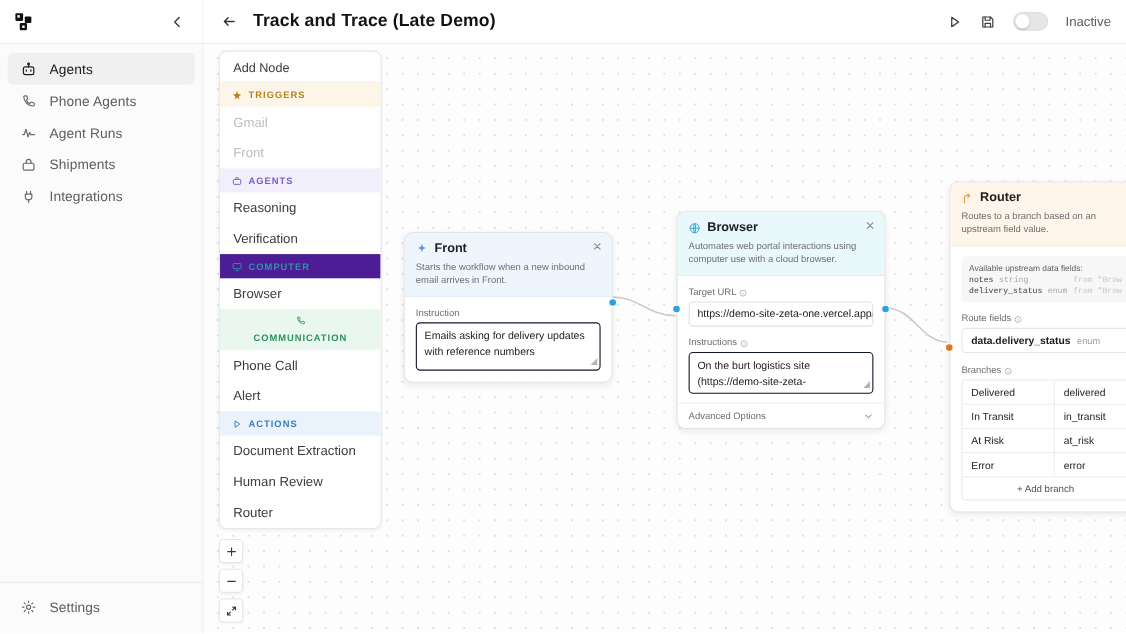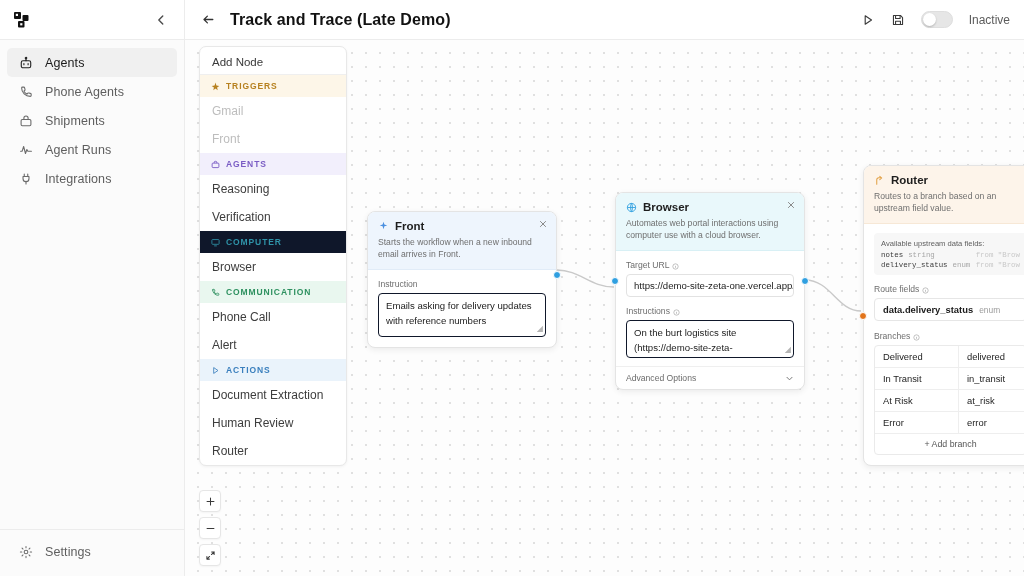--- a/index.html
+++ b/index.html
@@ -88,22 +88,22 @@
   }
   .pal-title { font-size: 11.5px; color: #3a3a3a; padding: 9px 12px 6px; border-bottom:1px solid #efefef; }
   .pal-group {
     display:flex; align-items:center; gap:6px;
     font-size: 8.5px; font-weight: 700; letter-spacing: .9px;
     padding: 6px 11px;
   }
   .pal-group svg { width:9px; height:9px; display:block; }
   .g-trig { background:#fdf6e8; color:#b7811f; }
   .g-agent{ background:#f2effc; color:#7a5cc4; }
-  .g-comp { background:#0f172a; color:#2f93a8; }
-  .g-comm { background:#e9f7ef; color:#2e9160; }
+  .g-comp { background:#4c1d95; color:#2f93a8; }
+  .g-comm { background:#e9f7ef; color:#2e9160;flex-direction:column; }
   .g-act  { background:#eaf3fb; color:#3a7fbd; }
   .pal-item { font-size: 12px; color:#3d3d3d; padding: 7px 12px; cursor: pointer; }
   .pal-item.dim { color: #bdbdbd; }
 
   
   .zoomctl { position:absolute; left:14px; bottom:10px; display:flex; flex-direction:column; gap:5px; z-index:5;}
   .zbtn {
     width:22px; height:22px; background:#fff; border:1px solid #e6e6e6;
     border-radius:4px; display:flex; align-items:center; justify-content:center;
     color:#3a3a3a; cursor:pointer; box-shadow:0 1px 2px rgba(0,0,0,.04);
@@ -212,33 +212,33 @@
         <span class="ic">
           <svg viewBox="0 0 16 16" width="14" height="14" fill="none" stroke="currentColor" stroke-width="1.25" stroke-linecap="round" stroke-linejoin="round">
             <path d="M3 3.4c0-.6.5-1 1-1h1.4c.5 0 .9.3 1 .8l.5 2c.1.4-.1.8-.4 1L5.6 7c.8 1.6 2 2.7 3.5 3.4l.9-1c.3-.3.7-.4 1.1-.3l2 .5c.5.1.8.5.8 1v1.4c0 .6-.5 1-1 1C7.4 13 3 8.6 3 3.4Z"></path>
           </svg>
         </span>
         <span>Phone Agents</span>
       </div>
       <div class="sb-item">
         <span class="ic">
           <svg viewBox="0 0 16 16" width="14" height="14" fill="none" stroke="currentColor" stroke-width="1.25" stroke-linecap="round" stroke-linejoin="round">
-            <rect x="2.4" y="6.2" width="11.2" height="7.2" rx="1.4"></rect>
-              <path d="M5.6 6.2V4.6a2.4 2.4 0 0 1 4.8 0v1.6"></path>
-          </svg>
-        </span>
-        <span>Shipments</span>
+            <path d="M1.8 9.5h1.7L5.3 4l2.1 8 1.6-4.6 1.1 2.1h4.1"></path>
+          </svg>
+        </span>
+        <span>Agent Runs</span>
       </div>
       <div class="sb-item">
         <span class="ic">
           <svg viewBox="0 0 16 16" width="14" height="14" fill="none" stroke="currentColor" stroke-width="1.25" stroke-linecap="round" stroke-linejoin="round">
-            <path d="M1.8 9.5h1.7L5.3 4l2.1 8 1.6-4.6 1.1 2.1h4.1"></path>
-          </svg>
-        </span>
-        <span>Agent Runs</span>
+            <rect x="2.4" y="6.2" width="11.2" height="7.2" rx="1.4"></rect>
+              <path d="M5.6 6.2V4.6a2.4 2.4 0 0 1 4.8 0v1.6"></path>
+          </svg>
+        </span>
+        <span>Shipments</span>
       </div>
       <div class="sb-item">
         <span class="ic">
           <svg viewBox="0 0 16 16" width="14" height="14" fill="none" stroke="currentColor" stroke-width="1.25" stroke-linecap="round" stroke-linejoin="round">
             <path d="M6 2.2v3M10 2.2v3"></path>
               <path d="M4.6 5.2h6.8v2.4A3.4 3.4 0 0 1 8 11h0a3.4 3.4 0 0 1-3.4-3.4Z"></path>
               <path d="M8 11v2.8"></path>
           </svg>
         </span>
         <span>Integrations</span>

